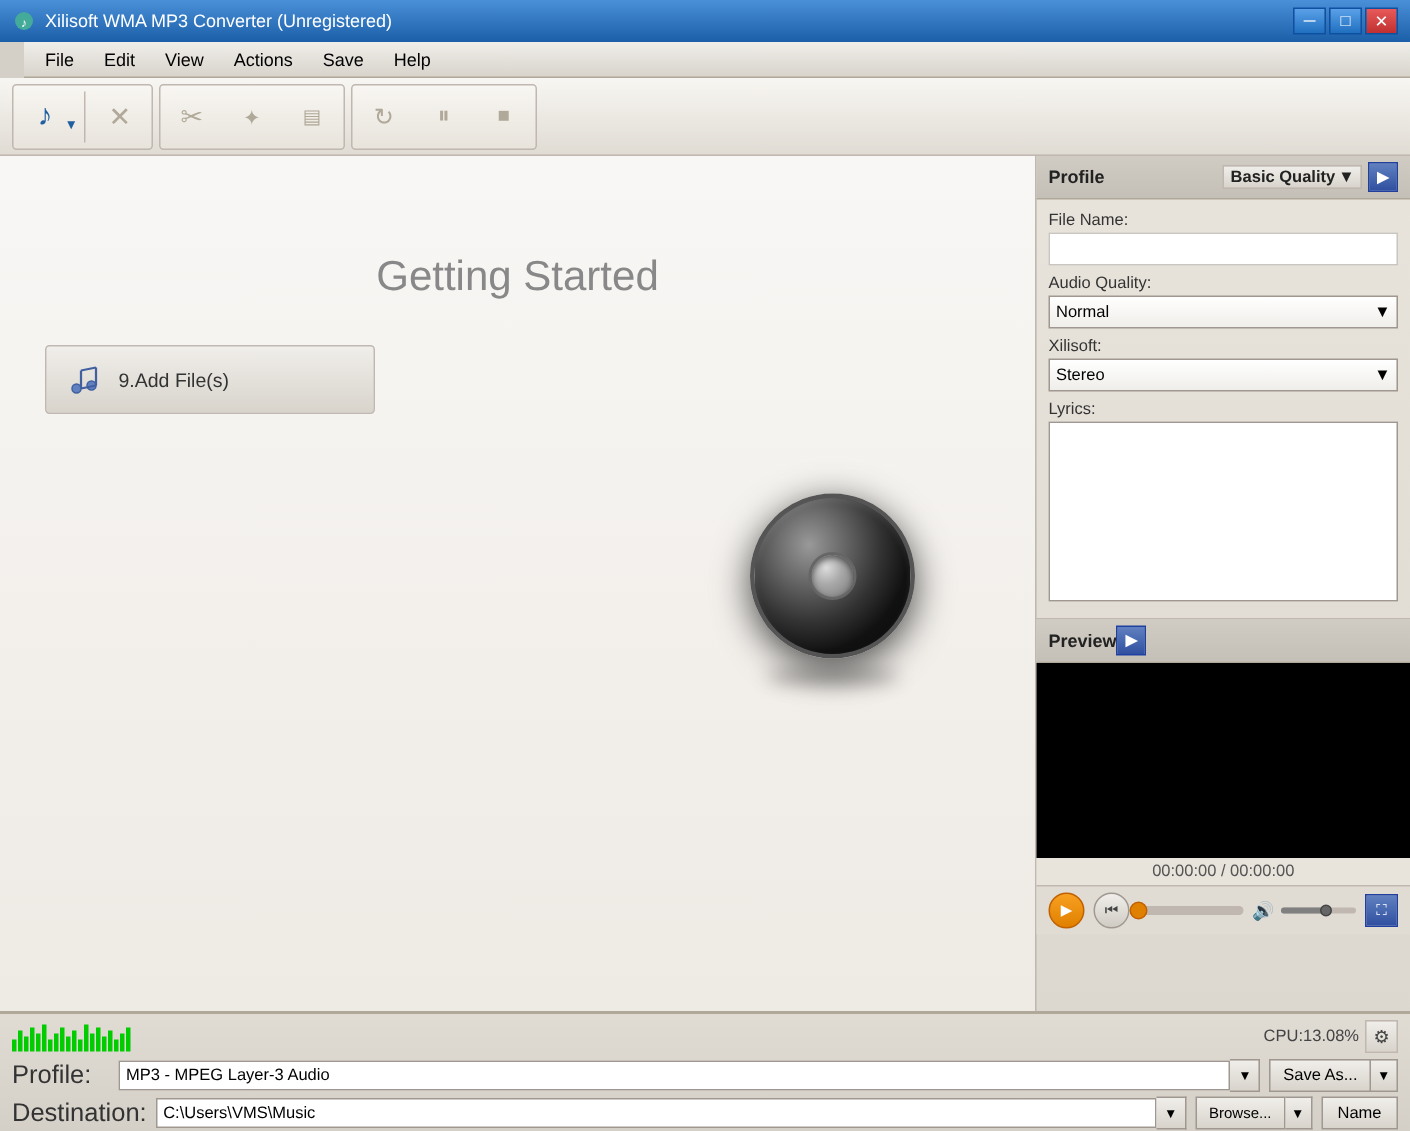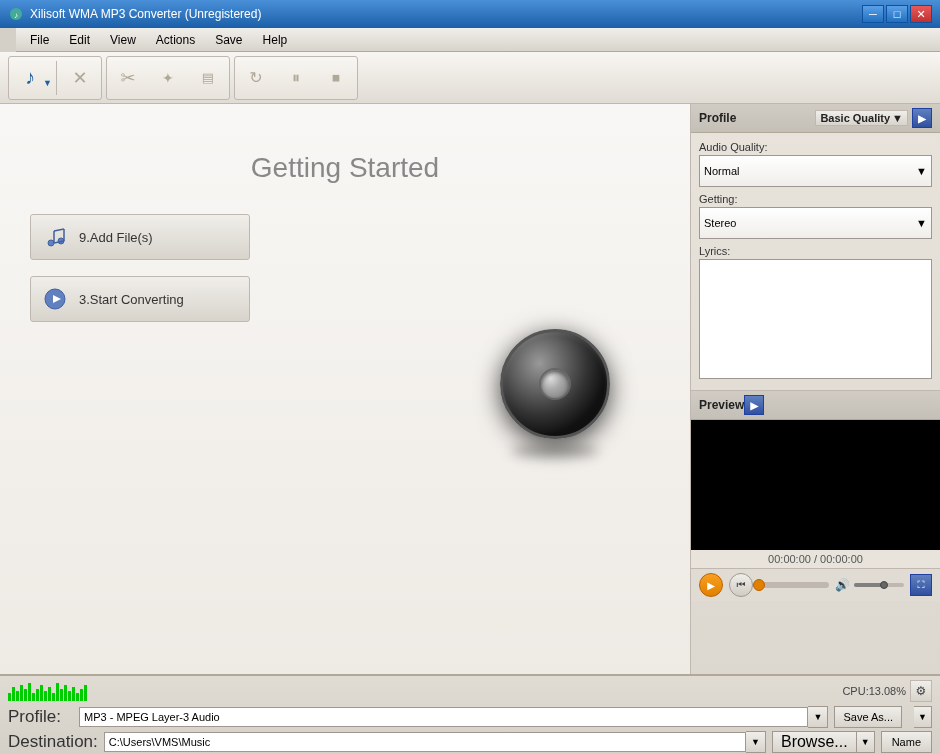--- a/index.html
+++ b/index.html
@@ -89,21 +89,21 @@
       flex: 1;
       background: linear-gradient(to bottom, #f8f7f5, #eeeae4);
       position: relative;
       overflow: hidden;
     }
 
     .getting-started-title {
       font-size: 28px;
       color: #888;
       text-align: center;
-      margin-top: 48px;
+      margin-top: 64px;
       font-weight: 300;
     }
 
     .steps-container {
       display: flex;
       flex-direction: column;
       gap: 16px;
       margin-top: 30px;
       padding-left: 30px;
     }
@@ -198,21 +198,21 @@
       width: 100%;
       height: 22px;
       border: 1px solid #a0989090;
       background: white;
       padding: 2px 4px;
       font-size: 11px;
     }
 
     .field-select {
       width: 100%;
-      height: 32px;
+      height: 22px;
       border: 1px solid #a09890;
       background: linear-gradient(to bottom, #fff, #f0eeea);
       padding: 0 4px;
       font-size: 11px;
       display: flex; align-items: center; justify-content: space-between;
       cursor: pointer;
     }
 
     .lyrics-area {
       width: 100%;
@@ -316,21 +316,21 @@
       width: 20px; height: 22px;
       background: linear-gradient(to bottom, #f0eeea, #d8d4cc);
       border: 1px solid #a09890;
       border-left: none;
       display: flex; align-items: center; justify-content: center;
       cursor: pointer;
       font-size: 9px;
     }
 
     .save-btn {
-      display: flex; align-items: center; gap: 12px;
+      display: flex; align-items: center; gap: 0;
     }
     .save-main {
       height: 22px;
       background: linear-gradient(to bottom, #f0eeea, #d8d4cc);
       border: 1px solid #a09890;
       padding: 0 8px;
       font-size: 11px;
       cursor: pointer;
     }
     .save-arrow {
@@ -344,21 +344,21 @@
     }
 
     .browse-btn {
       display: flex; align-items: center;
     }
     .browse-main {
       height: 22px;
       background: linear-gradient(to bottom, #f0eeea, #d8d4cc);
       border: 1px solid #a09890;
       padding: 0 8px;
-      font-size: 16px;
+      font-size: 10px;
       cursor: pointer;
     }
     .browse-arrow {
       width: 18px; height: 22px;
       background: linear-gradient(to bottom, #f0eeea, #d8d4cc);
       border: 1px solid #a09890;
       border-left: none;
       display: flex; align-items: center; justify-content: center;
       cursor: pointer;
       font-size: 9px;
@@ -512,29 +512,20 @@
             <circle cx="18" cy="16" r="3" fill="#6080c0" stroke="#4060a0" stroke-width="1"></circle>
             <line x1="11" y1="18" x2="21" y2="16" stroke="#4060a0" stroke-width="1.5"></line>
             <line x1="11" y1="18" x2="11" y2="6" stroke="#4060a0" stroke-width="1.5"></line>
             <line x1="11" y1="6" x2="21" y2="4" stroke="#4060a0" stroke-width="1.5"></line>
             <line x1="21" y1="4" x2="21" y2="16" stroke="#4060a0" stroke-width="1.5"></line>
           </svg>
         </div>
         <span>9.Add File(s)</span>
       </button>
 
-      <button class="step-btn">
-        <div class="step-icon">
-          <svg width="24" height="24" viewBox="0 0 24 24">
-            <circle cx="12" cy="12" r="10" fill="#6080c0" stroke="#4060a0" stroke-width="1"></circle>
-            <polygon points="10,8 18,12 10,16" fill="white"></polygon>
-          </svg>
-        </div>
-        <span>3.Start Converting</span>
-      </button>
     </div>
 
     <div class="speaker-container">
       <div style="width:110px;height:120px;position:relative;">
         <div style="
           width:110px;height:110px;
           background: radial-gradient(ellipse at 35% 30%, #999 0%, #666 25%, #333 50%, #111 70%, #080808 100%);
           border-radius:50%;
           box-shadow: 0 6px 24px rgba(0,0,0,0.7), inset 0 2px 4px rgba(255,255,255,0.1);
           position:relative;
@@ -569,31 +560,35 @@
       <div class="header-right">
         <div class="settings-dropdown">
           <span>Basic Quality</span>
           <span>▼</span>
         </div>
         <div class="panel-arrow-btn">▶</div>
       </div>
     </div>
 
     <div class="profile-fields">
+      <div>
+        <div class="field-label">File Name:</div>
+        <input class="field-input" type="text" value="" style="">
+      </div>
 
       <div>
         <div class="field-label">Audio Quality:</div>
         <div class="field-select">
           <span>Normal</span>
           <span>▼</span>
         </div>
       </div>
 
       <div>
-        <div class="field-label">Getting:</div>
+        <div class="field-label">Xilisoft:</div>
         <div class="field-select">
           <span>Stereo</span>
           <span>▼</span>
         </div>
       </div>
 
       <div>
         <div class="field-label">Lyrics:</div>
         <textarea class="lyrics-area" style=""></textarea>
       </div>

